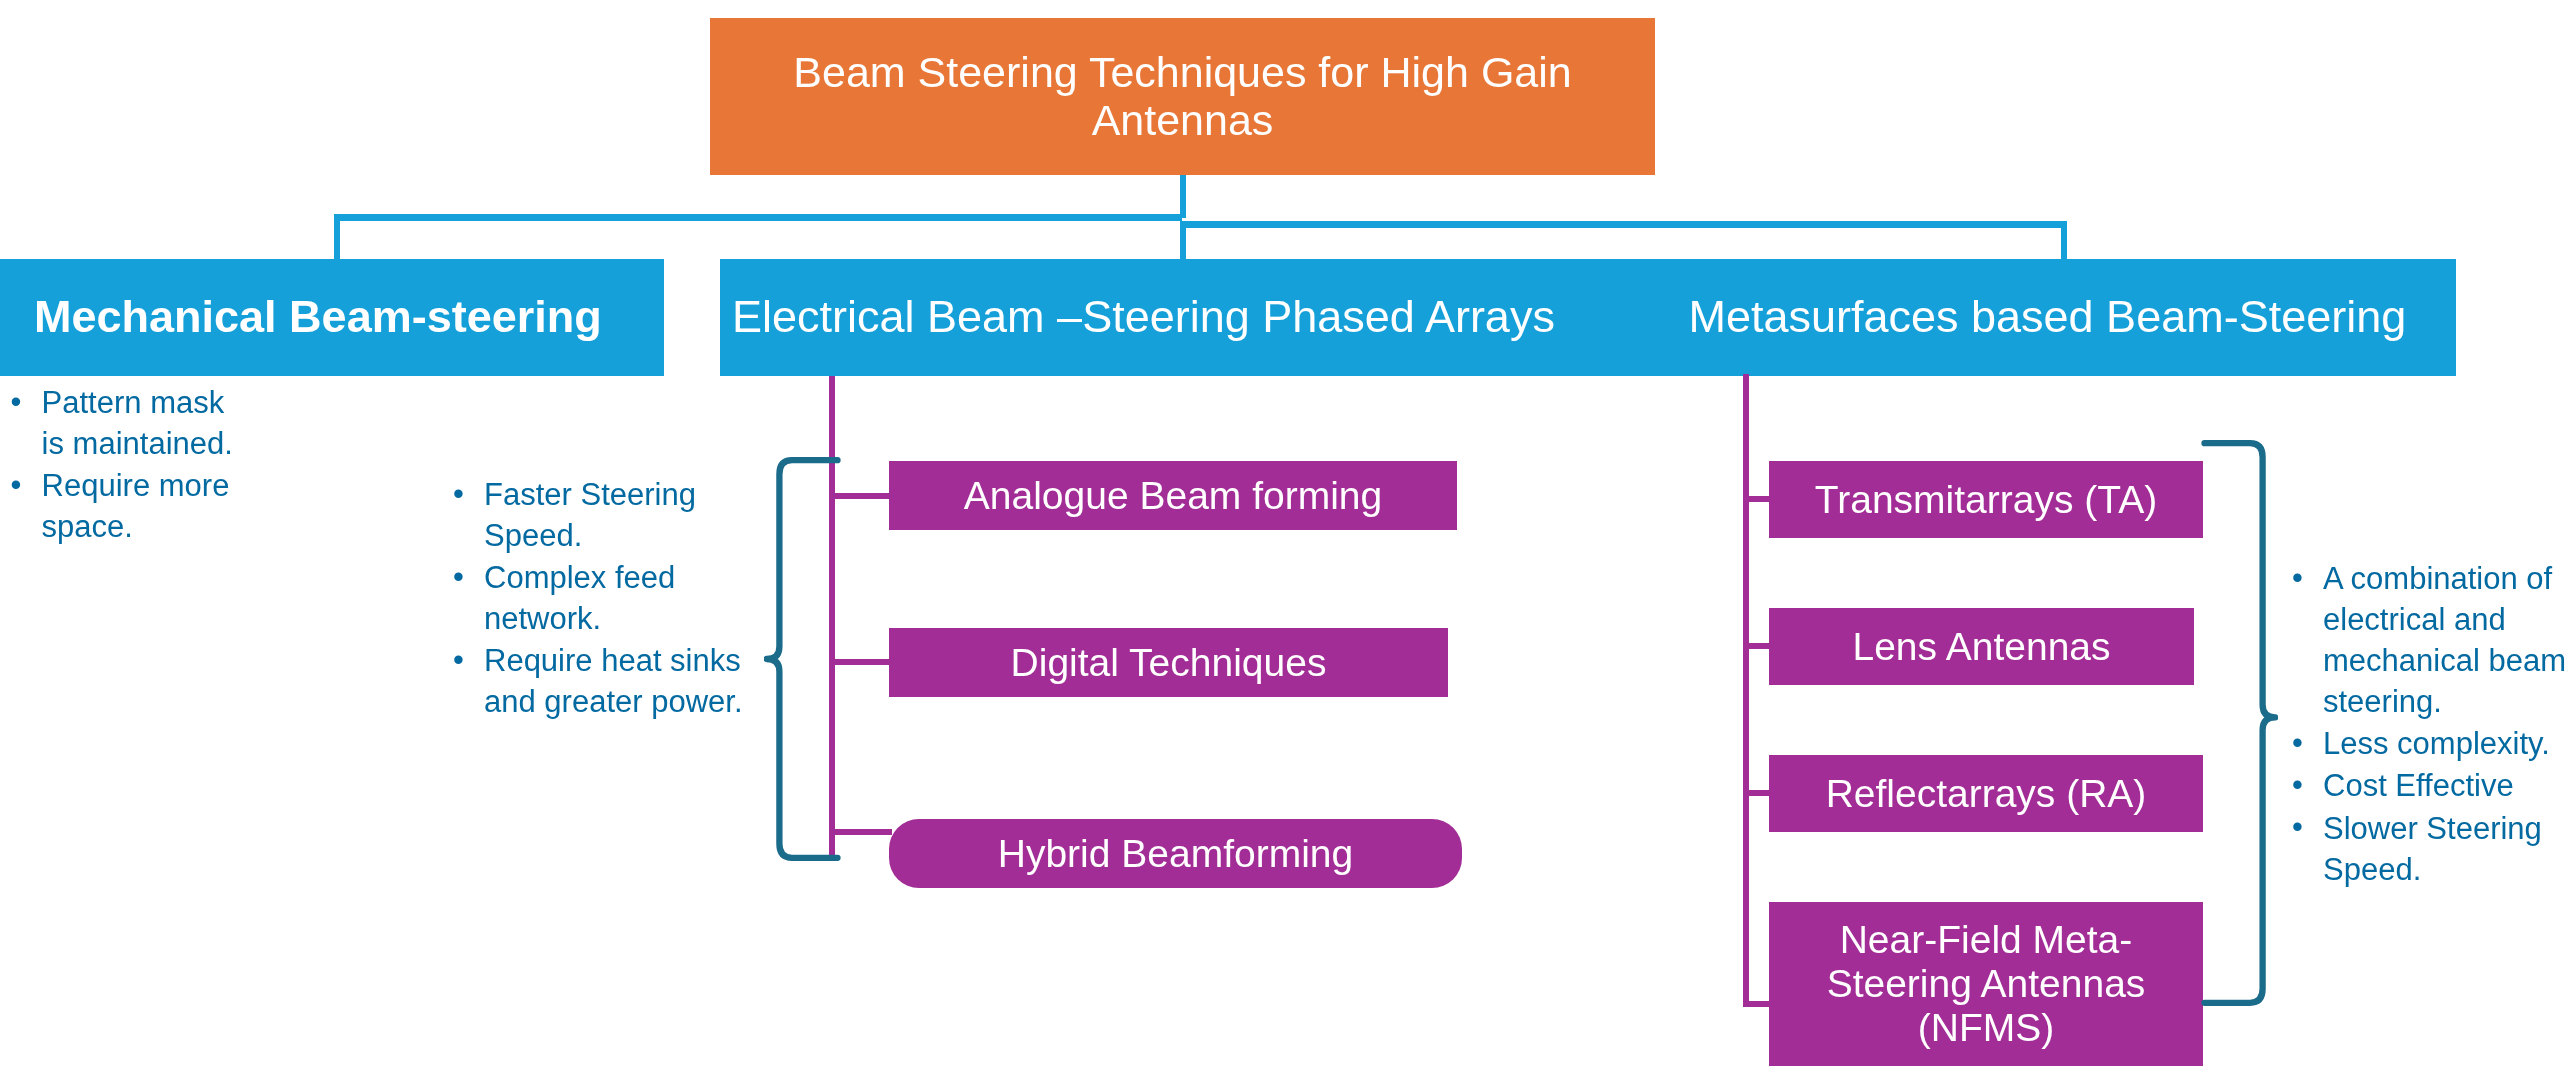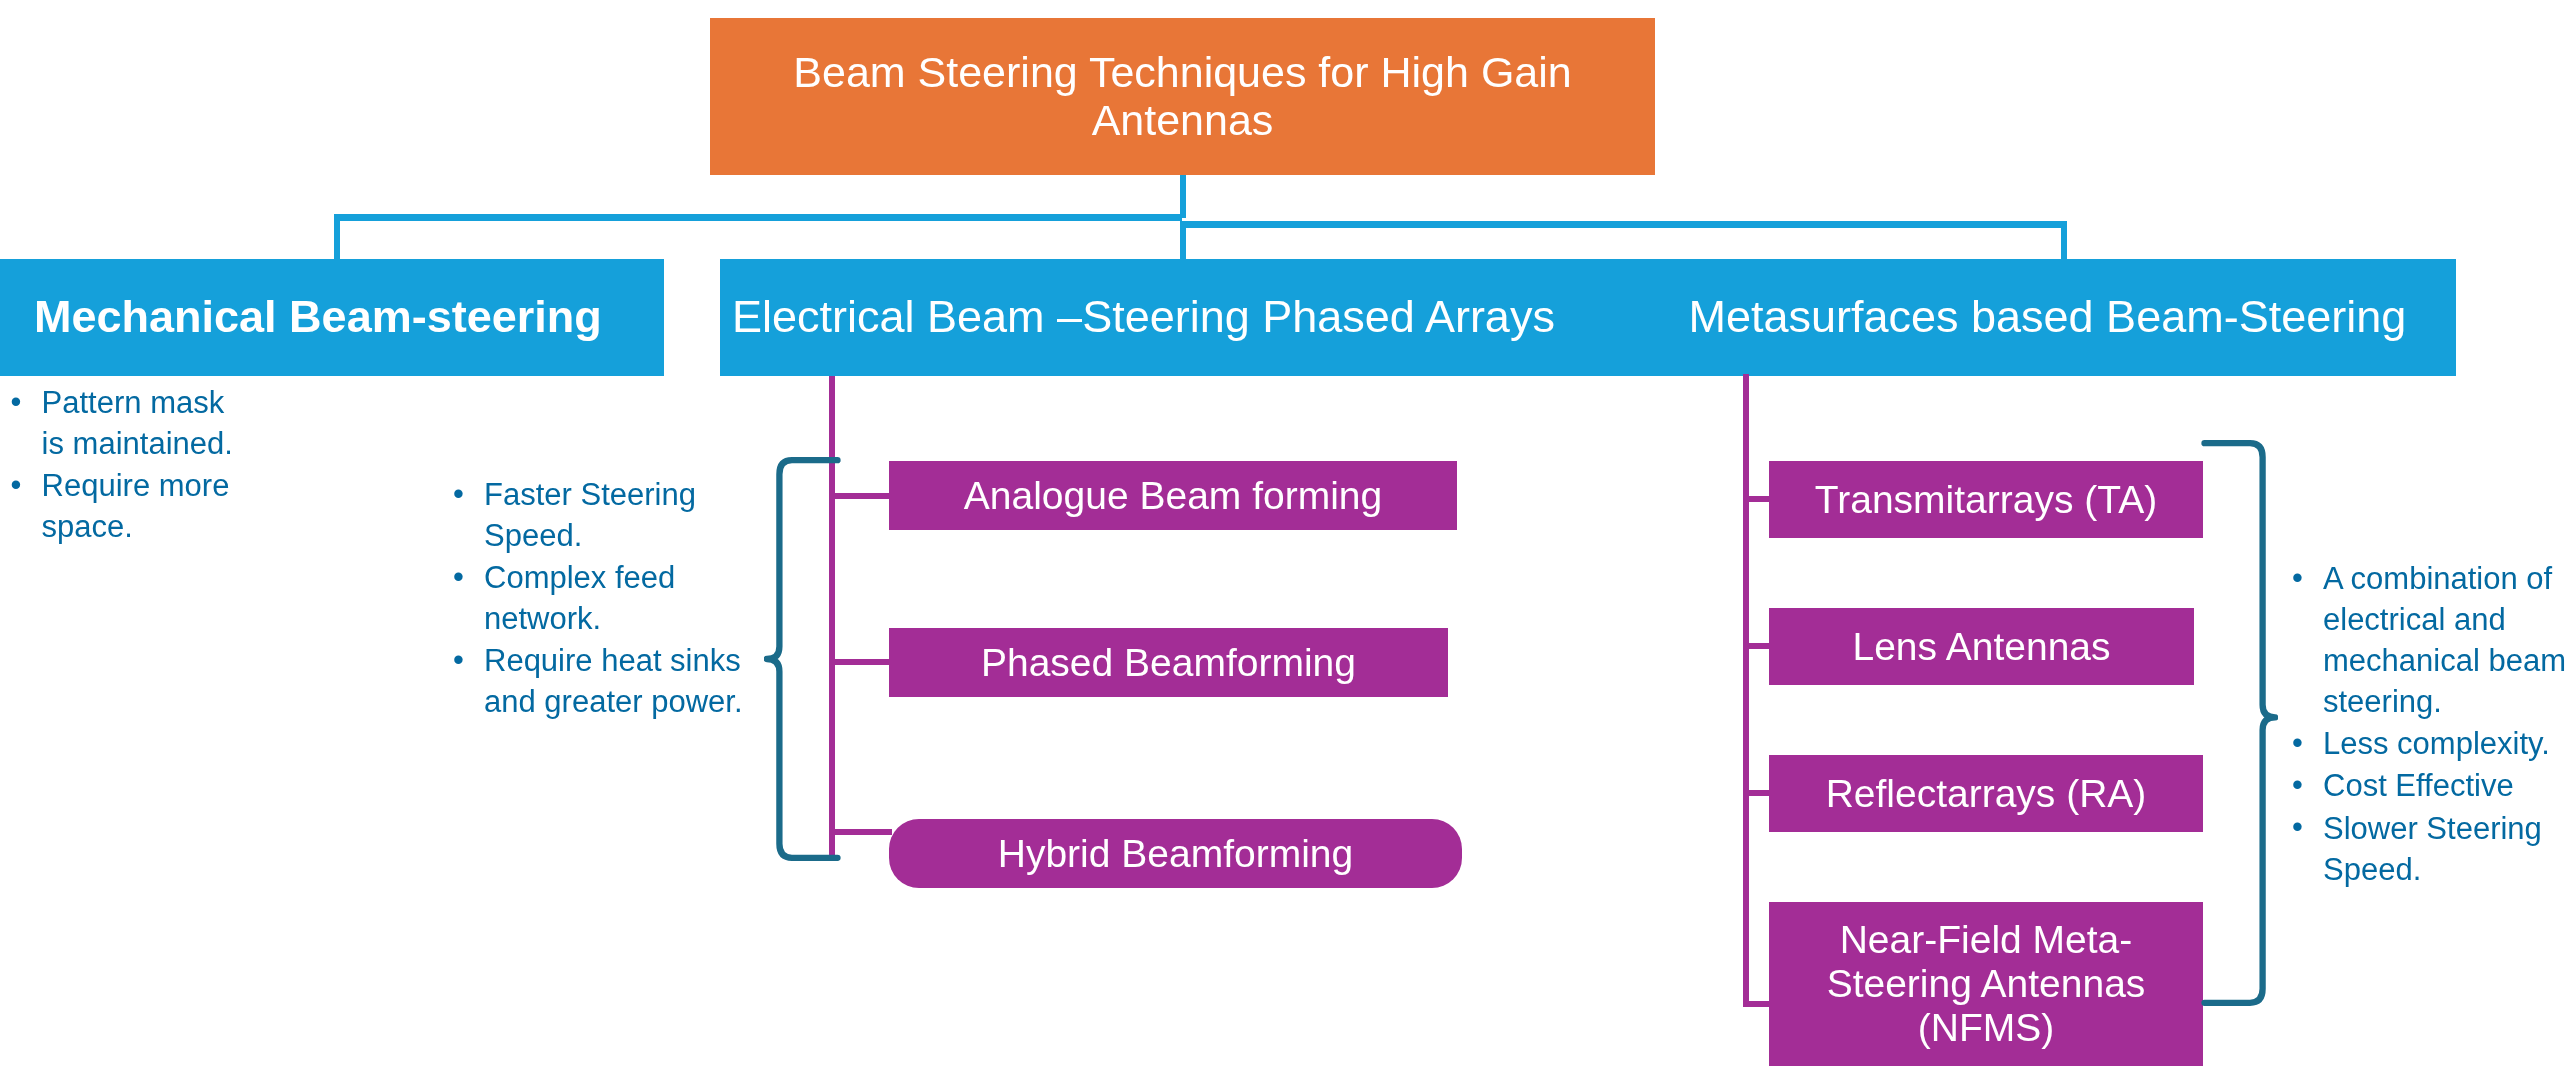--- a/index.html
+++ b/index.html
@@ -77,21 +77,21 @@
   <div class="box cat" id="cat-0">Mechanical Beam-steering</div>
   <div class="box cat" id="cat-1">Electrical Beam –Steering Phased Arrays</div>
   <div class="box cat" id="cat-2">Metasurfaces based Beam-Steering</div>
 
   <div class="pln" id="spine-e"></div>
   <div class="stub" style="left:829px;top:493px;width:63px;"></div>
   <div class="stub" style="left:829px;top:659px;width:63px;"></div>
   <div class="stub" style="left:829px;top:829px;width:63px;"></div>
 
   <div class="box leaf" id="leaf-e-0">Analogue Beam forming</div>
-  <div class="box leaf" id="leaf-e-1">Phased Beamforming</div>
+  <div class="box leaf" id="leaf-e-1">Digital Techniques</div>
   <div class="box leaf" id="leaf-e-2">Hybrid Beamforming</div>
 
   <div class="pln" id="spine-m"></div>
   <div class="stub" style="left:1743px;top:496px;width:29px;"></div>
   <div class="stub" style="left:1743px;top:643px;width:29px;"></div>
   <div class="stub" style="left:1743px;top:790px;width:29px;"></div>
   <div class="stub" style="left:1743px;top:1001px;width:29px;"></div>
 
   <div class="box leaf" id="leaf-m-0">Transmitarrays (TA)</div>
   <div class="box leaf" id="leaf-m-1">Lens Antennas</div>

